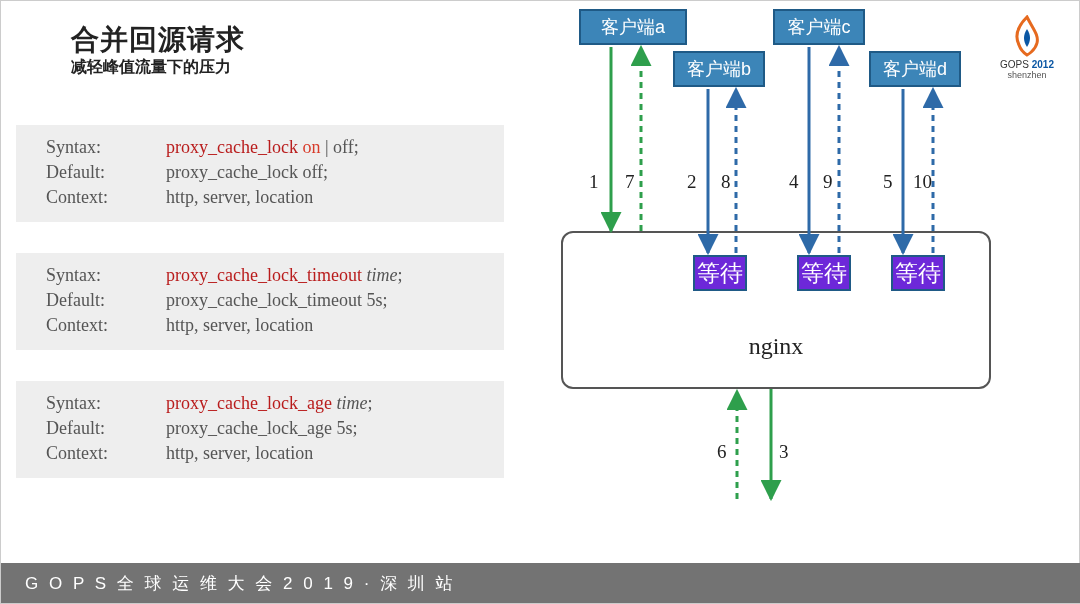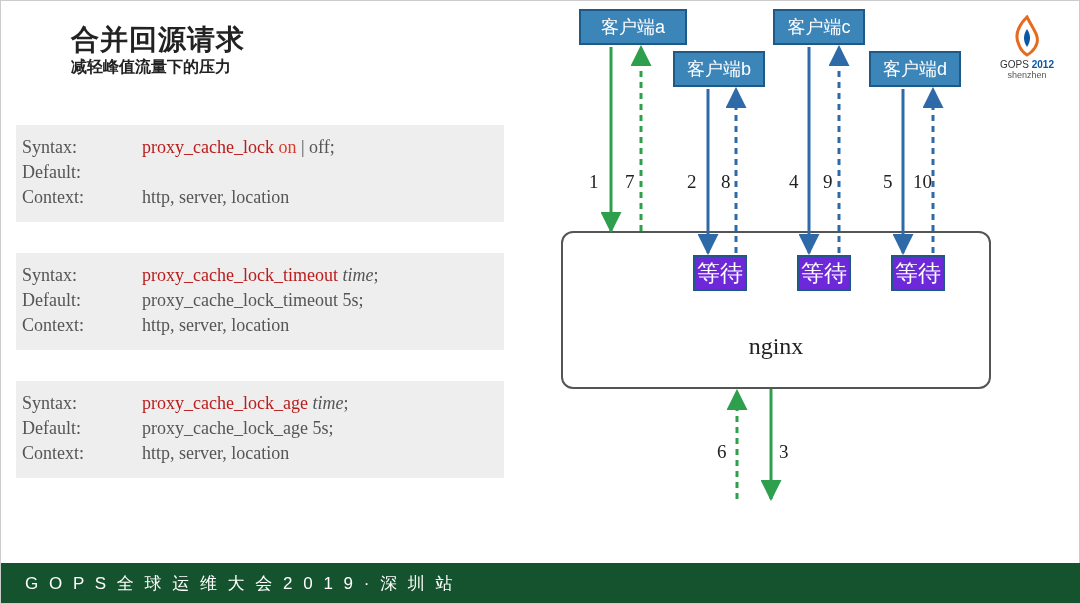--- a/index.html
+++ b/index.html
@@ -1,32 +1,32 @@
 <!DOCTYPE html>
 <html><head>
 <meta charset="utf-8">
 <style>
 html,body{margin:0;padding:0;width:1080px;height:604px;font-family:"Microsoft YaHei",Arial,sans-serif;background:#fff;overflow:hidden;position:relative}
 .slide{position:relative;width:1080px;height:604px;border:1px solid #ccc;box-sizing:border-box}
 .title-block{position:absolute;left:70px;top:20px}
 .title-main{font-size:28px;font-weight:900;color:#222;letter-spacing:1px}
 .title-sub{font-size:16px;font-weight:700;color:#222;margin-top:-2px}
-.cfg{position:absolute;left:15px;width:488px;background:#eeeeee;padding:8px 14px 10px 6px;color:#555;box-sizing:border-box}
+.cfg{position:absolute;left:15px;width:488px;background:#eeeeee;padding:8px 14px 10px 30px;color:#555;box-sizing:border-box}
 .cfg-row{display:flex;font-size:18px;margin:4px 0;font-family:"Times New Roman",serif}
 .cfg-lbl{width:120px}
 .cfg-val{flex:1}
 .b{font-weight:400;color:#b91c1c}
 .it{font-style:italic}
 .red{color:#d83c2b}
 .logo{position:absolute;right:22px;top:14px;width:60px;text-align:center}
 .logo-sym{width:44px;height:44px;margin:0 auto}
 .logo-t1{font-size:10px;color:#333}
 .logo-t1 .y{color:#0b57a4;font-weight:700}
 .logo-t2{font-size:9px;color:#555}
-.footer{position:absolute;left:0;bottom:0;width:1080px;height:40px;background:#14532d;color:#fff;font-size:17px;letter-spacing:3px;display:flex;align-items:center;padding-left:24px;box-sizing:border-box}
+.footer{position:absolute;left:0;bottom:0;width:1080px;height:40px;background:#737373;color:#fff;font-size:17px;letter-spacing:3px;display:flex;align-items:center;padding-left:24px;box-sizing:border-box}
 .diagram{position:absolute;left:560px;top:0;width:500px;height:560px}
 .dbox{position:absolute;background:#3c85b8;border:2px solid #1f5a86;color:#fff;display:flex;align-items:center;justify-content:center;font-size:18px;box-sizing:border-box}
 .nginx-box{position:absolute;left:0;top:230px;width:430px;height:158px;border:2px solid #555;border-radius:12px;box-sizing:border-box;font-family:"Times New Roman",serif}
 .nginx-label{position:absolute;left:0;width:100%;text-align:center;top:100px;font-size:24px;color:#222}
 .wait-box{position:absolute;top:254px;width:54px;height:36px;background:#6d28d9;border:2px solid #1f5a86;color:#fff;font-size:23px;display:flex;align-items:center;justify-content:center;box-sizing:border-box}
 .num{position:absolute;font-size:19px;color:#222;font-family:"Times New Roman",serif}
 svg.arrows{position:absolute;left:0;top:0;width:500px;height:560px;overflow:visible}
 </style>
 </head>
 <body>
@@ -38,20 +38,21 @@
     <div class="title-sub">减轻峰值流量下的压力</div>
   </div>
 
   <div class="cfg" style="top:124px">
     <div class="cfg-row">
         <div class="cfg-lbl">Syntax:</div>
       <div class="cfg-val"><span class="b">proxy_cache_lock</span> <span class="red">on</span> <span>| off;</span></div>
       </div>
     <div class="cfg-row">
         <div class="cfg-lbl">Default:</div>
+        <div class="cfg-val">proxy_cache_lock off;</div>
       </div>
     <div class="cfg-row">
         <div class="cfg-lbl">Context:</div>
         <div class="cfg-val">http, server, location</div>
       </div>
   </div>
 
   <div class="cfg" style="top:252px">
     <div class="cfg-row">
         <div class="cfg-lbl">Syntax:</div>

